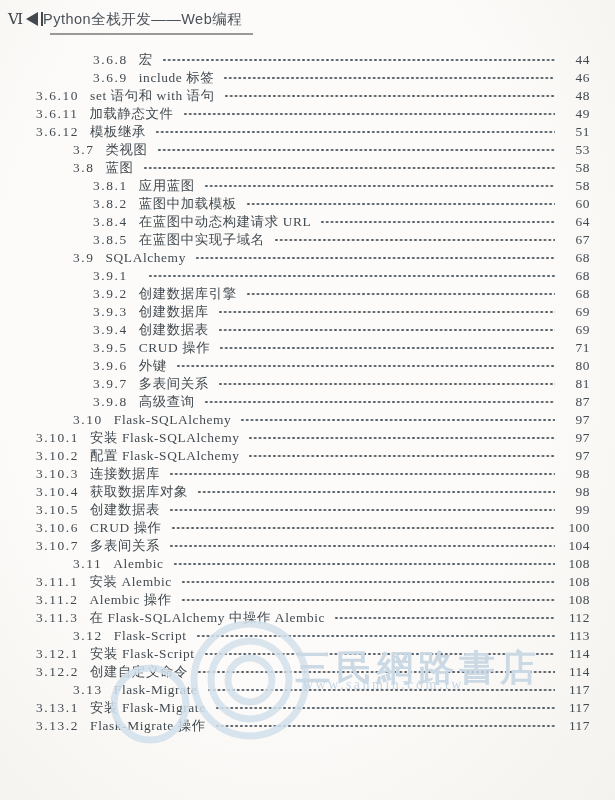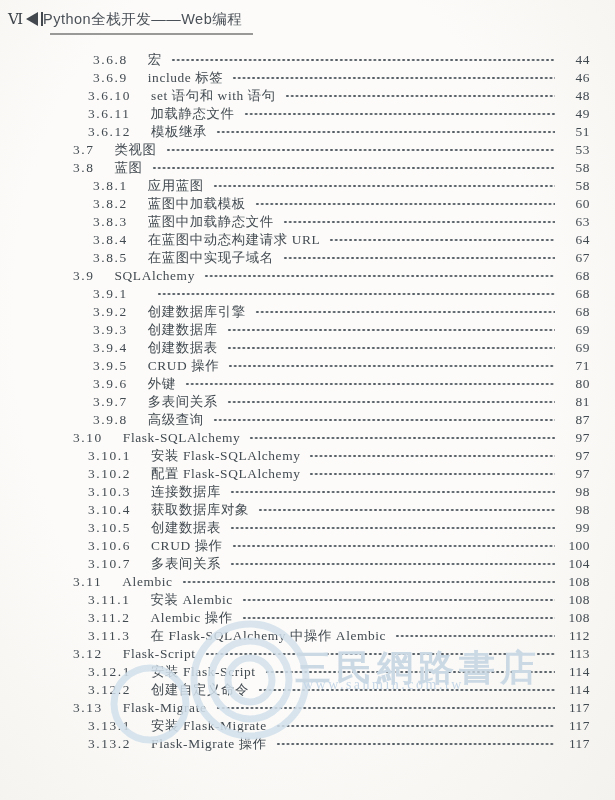--- a/index.html
+++ b/index.html
@@ -33,22 +33,22 @@
   }
 
   
   .toc { position:absolute; top:51px; left:0; right:0; }
   .row {
     height:18px; display:flex; align-items:center;
     font-size:13.4px; color:#424a51; padding-right:25px;
   }
   .row.l1 { padding-left:73px; }
   .row.l2 { padding-left:93px; }
-  .row.l2.wide { padding-left:88px; }
-  .num { letter-spacing:1.6px; white-space:nowrap; margin-right:20px; }
+  .row.l2.wide { padding-left:36px; }
+  .num { letter-spacing:1.6px; white-space:nowrap; margin-right:11px; }
   .title { letter-spacing:0.6px; white-space:nowrap; }
   .leader {
     flex:1; height:18px; margin-left:9px; margin-right:5px; min-width:12px;
     background-image: radial-gradient(circle, #535c63 1px, rgba(0,0,0,0) 1.35px);
     background-size:4.8px 18px; background-repeat:repeat-x; background-position:left center;
   }
   .pageno { width:30px; text-align:right; letter-spacing:0.5px; white-space:nowrap; }
 
   
   .wm { position:absolute; pointer-events:none; z-index:5; }
@@ -120,26 +120,20 @@
   <span class="num">3.8.1</span>
   <span class="title">应用蓝图</span>
   <span class="leader"></span>
   <span class="pageno">58</span>
 </div>
     <div class="row l2">
   <span class="num">3.8.2</span>
   <span class="title">蓝图中加载模板</span>
   <span class="leader"></span>
   <span class="pageno">60</span>
-</div>
-    <div class="row l2">
-  <span class="num">3.8.3</span>
-  <span class="title">蓝图中加载静态文件</span>
-  <span class="leader"></span>
-  <span class="pageno">63</span>
 </div>
     <div class="row l2">
   <span class="num">3.8.4</span>
   <span class="title">在蓝图中动态构建请求 URL</span>
   <span class="leader"></span>
   <span class="pageno">64</span>
 </div>
     <div class="row l2">
   <span class="num">3.8.5</span>
   <span class="title">在蓝图中实现子域名</span>

